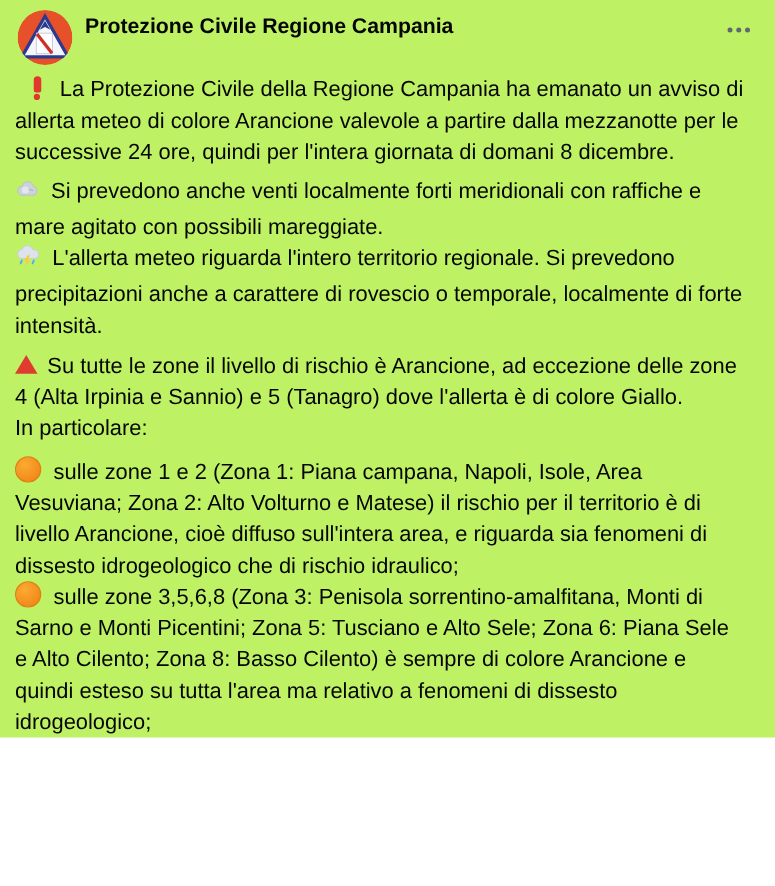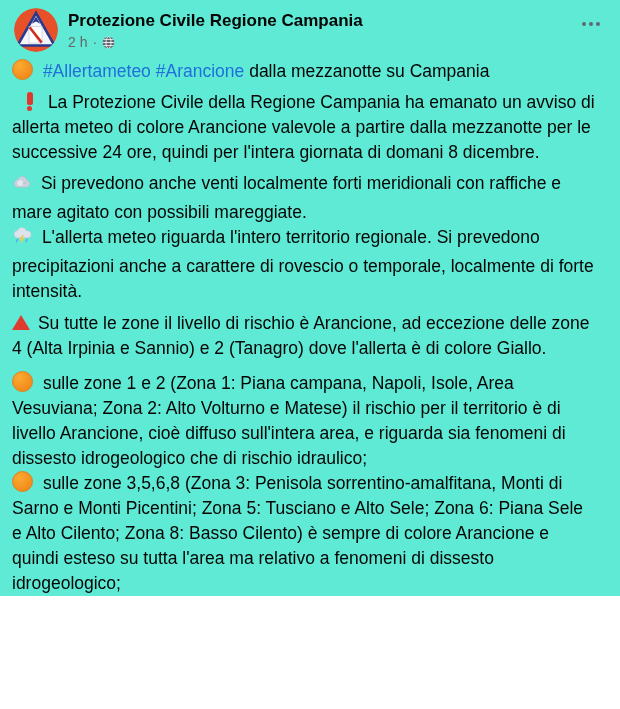--- a/index.html
+++ b/index.html
@@ -1,21 +1,21 @@
 <!DOCTYPE html>
 <html><head>
 <meta charset="utf-8">
 <style>
   html,body{margin:0;padding:0;}
   body{
     width:620px;height:709px;background:#ffffff;overflow:hidden;
     font-family:"Liberation Sans","DejaVu Sans",sans-serif;
     color:#050505;-webkit-font-smoothing:antialiased;
   }
-  .post{position:relative;width:620px;background:#5eead4;}
+  .post{position:relative;width:620px;background:#bef264;}
 
   
   .header{display:flex;align-items:flex-start;padding:8px 16px 4px 14px;}
   .avatar{width:44px;height:44px;border-radius:50%;overflow:hidden;flex:0 0 44px;cursor:pointer;}
   .header-text{margin-left:10px;padding-top:2px;}
   .page-name{font-size:17px;font-weight:700;line-height:22px;color:#050505;cursor:pointer;}
   .meta{display:flex;align-items:center;gap:4px;margin-top:1px;font-size:14px;color:#65676b;line-height:18px;}
   .meta .sep{margin:0 1px;}
   .more-btn{position:absolute;top:16px;right:18px;display:flex;gap:3px;align-items:center;
     padding:6px 2px;cursor:pointer;border-radius:4px;}
@@ -52,49 +52,30 @@
       <svg width="44" height="44" viewBox="0 0 44 44">
         <circle cx="22" cy="22" r="22" fill="#e7512a"></circle>
         <path d="M22 5 L40.5 37.5 L3.5 37.5 Z" fill="#f4f6fb" stroke="#2b3a8f" stroke-width="2.6"></path>
         <path d="M22 8.5 l4.2 7.2 -4.2 -2.2 -4.2 2.2 z" fill="#2b3a8f"></path>
         <rect x="15" y="18.5" width="13" height="16.5" fill="#ffffff" stroke="#b9bec9" stroke-width="0.6"></rect>
         <line x1="15.6" y1="19.2" x2="27.6" y2="34.6" stroke="#cf2e24" stroke-width="2.6"></line>
       </svg>
     </div>
     <div class="header-text">
       <div class="page-name">Protezione Civile Regione Campania</div>
-      <div class="meta">
-        <span>2 h</span>
-        <span class="sep">·</span>
-        <span style="display:inline-flex;">
-          <svg width="13" height="13" viewBox="0 0 16 16">
-            <circle cx="8" cy="8" r="7.2" fill="#606770"></circle>
-            <ellipse cx="8" cy="8" rx="3.1" ry="7.2" fill="none" stroke="#ffffff" stroke-width="1"></ellipse>
-            <line x1="0.8" y1="8" x2="15.2" y2="8" stroke="#ffffff" stroke-width="1"></line>
-            <line x1="1.9" y1="4.2" x2="14.1" y2="4.2" stroke="#ffffff" stroke-width="1"></line>
-            <line x1="1.9" y1="11.8" x2="14.1" y2="11.8" stroke="#ffffff" stroke-width="1"></line>
-          </svg>
-        </span>
-      </div>
     </div>
   </div>
   <div class="more-btn">
     <i></i>
       <i></i>
       <i></i>
   </div>
 
   <div class="body">
 
-    <p class="mb6">
-      <span class="ic ic-circle ic-orange"></span>
-      <a class="hashtag">#Allertameteo</a>
-      <a class="hashtag">#Arancione</a>
-      <span>dalla mezzanotte su Campania</span>
-    </p>
 
     <p class="mb6">
       <span class="ic ic-excl"><i class="bar"></i><i class="pt"></i></span>
       <span>La Protezione Civile della Regione Campania ha emanato un avviso di allerta meteo di colore Arancione valevole a partire dalla mezzanotte per le successive 24 ore, quindi per l'intera giornata di domani 8 dicembre.</span>
     </p>
 
     <div class="mb7">
       <p>
         <span class="ic ic-svg">
           <svg width="20" height="20" viewBox="0 0 24 24">
@@ -114,21 +95,24 @@
             <line x1="17.2" y1="15.2" x2="16.1" y2="18" stroke="#53a7f5" stroke-width="1.6" stroke-linecap="round"></line>
           </svg>
         </span>
         <span>L'allerta meteo riguarda l'intero territorio regionale. Si prevedono precipitazioni anche a carattere di rovescio o temporale, localmente di forte intensità.</span>
       </p>
     </div>
 
     <div class="mb10">
       <p>
         <span class="ic ic-tri"></span>
-        <span>Su tutte le zone il livello di rischio è Arancione, ad eccezione delle zone 4 (Alta Irpinia e Sannio) e 2 (Tanagro) dove l'allerta è di colore Giallo.</span>
+        <span>Su tutte le zone il livello di rischio è Arancione, ad eccezione delle zone 4 (Alta Irpinia e Sannio) e 5 (Tanagro) dove l'allerta è di colore Giallo.</span>
+      </p>
+      <p>
+        <span>In particolare:</span>
       </p>
     </div>
 
     <div>
       <p>
         <span class="ic ic-circle ic-orange"></span>
         <span>sulle zone 1 e 2 (Zona 1: Piana campana, Napoli, Isole, Area Vesuviana; Zona 2: Alto Volturno e Matese) il rischio per il territorio è di livello Arancione, cioè diffuso sull'intera area, e riguarda sia fenomeni di dissesto idrogeologico che di rischio idraulico;</span>
       </p>
       <p>
         <span class="ic ic-circle ic-orange"></span>

